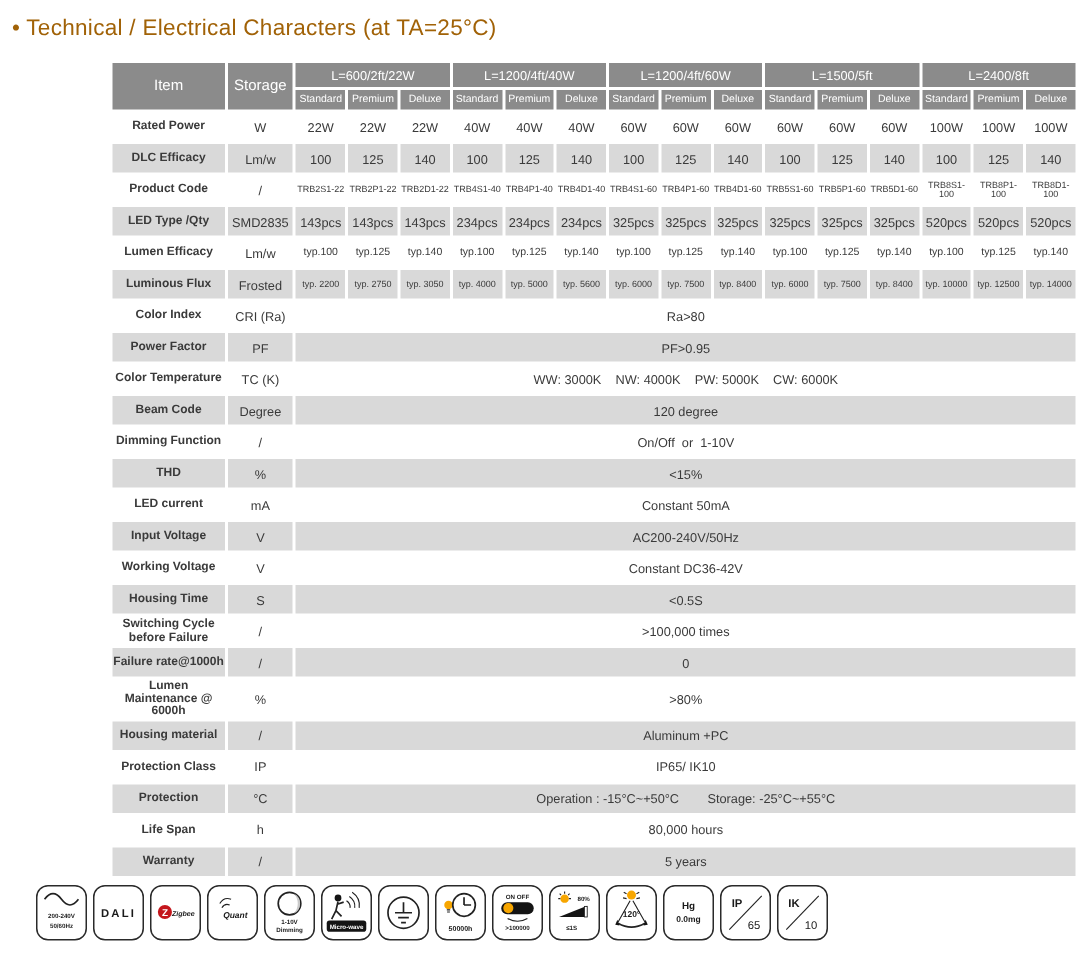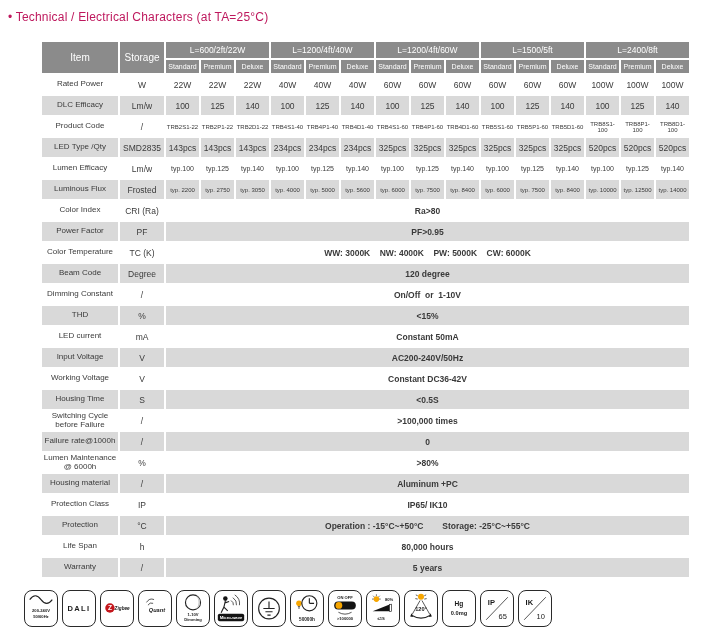--- a/index.html
+++ b/index.html
@@ -1,30 +1,30 @@
 <!DOCTYPE html>
 <html><head>
 <meta charset="utf-8">
 <style>
   html,body{margin:0;padding:0;background:#fff;}
   body{width:719px;height:639px;position:relative;font-family:"Liberation Sans",sans-serif;color:#3a3a3a;overflow:hidden;}
-  .title{position:absolute;left:8px;top:10px;font-size:12px;color:#be185d;letter-spacing:.2px;}
-  table.spec{position:absolute;left:40px;top:40px;border-collapse:separate;border-spacing:2px;table-layout:fixed;}
+  .title{position:absolute;left:8px;top:10px;font-size:15px;color:#a16207;letter-spacing:.2px;}
+  table.spec{position:absolute;left:73px;top:40px;border-collapse:separate;border-spacing:2px;table-layout:fixed;}
   table.spec th,table.spec td{padding:0;text-align:center;vertical-align:middle;overflow:hidden;}
   thead th{background:#8b8b8b;color:#fff;font-weight:normal;}
   th.main{font-size:10px;}
   th.group{font-size:8.5px;height:15px;}
   th.tier{font-size:7px;height:12px;}
   tbody td{height:19px;font-size:8.5px;color:#3a3a3a;background:#fff;}
   tbody tr:nth-child(even) td{background:#d9d9d9;}
-  td.item{font-size:8px;line-height:1.08;}
+  td.item{font-size:8px;line-height:1.08;font-weight:bold;}
   td.sym{font-size:8.5px;}
   td.s{font-size:7px;}
   td.xs{font-size:6px;}
-  td.spanv{font-size:8.5px;white-space:pre;font-weight:bold;}
+  td.spanv{font-size:8.5px;white-space:pre;}
   .icons{position:absolute;left:24px;top:590px;display:flex;gap:4px;}
   .icon{width:34px;height:37px;border:1.5px solid #2a2a2a;border-radius:8px;background:#fff;box-sizing:border-box;flex:none;}
   .icon svg{display:block;width:100%;height:100%;}
   svg text{font-family:"Liberation Sans",sans-serif;text-anchor:middle;fill:#1a1a1a;}
   .f4{font-size:4.4px;font-weight:bold;}
   .f5{font-size:5px;font-weight:bold;}
   .f6{font-size:6px;font-weight:bold;}
   .f7{font-size:7px;font-weight:bold;}
   .f8{font-size:8px;font-weight:bold;}
   .fr{font-size:8px;}
@@ -217,21 +217,21 @@
         <td class="item">Color Temperature</td>
         <td class="sym">TC (K)</td>
         <td class="spanv" colspan="15">WW: 3000K    NW: 4000K    PW: 5000K    CW: 6000K</td>
       </tr>
       <tr>
         <td class="item">Beam Code</td>
         <td class="sym">Degree</td>
         <td class="spanv" colspan="15">120 degree</td>
       </tr>
       <tr>
-        <td class="item">Dimming Constant</td>
+        <td class="item">Dimming Function</td>
         <td class="sym">/</td>
         <td class="spanv" colspan="15">On/Off  or  1-10V</td>
       </tr>
       <tr>
         <td class="item">THD</td>
         <td class="sym">%</td>
         <td class="spanv" colspan="15">&lt;15%</td>
       </tr>
       <tr>
         <td class="item">LED current</td>

